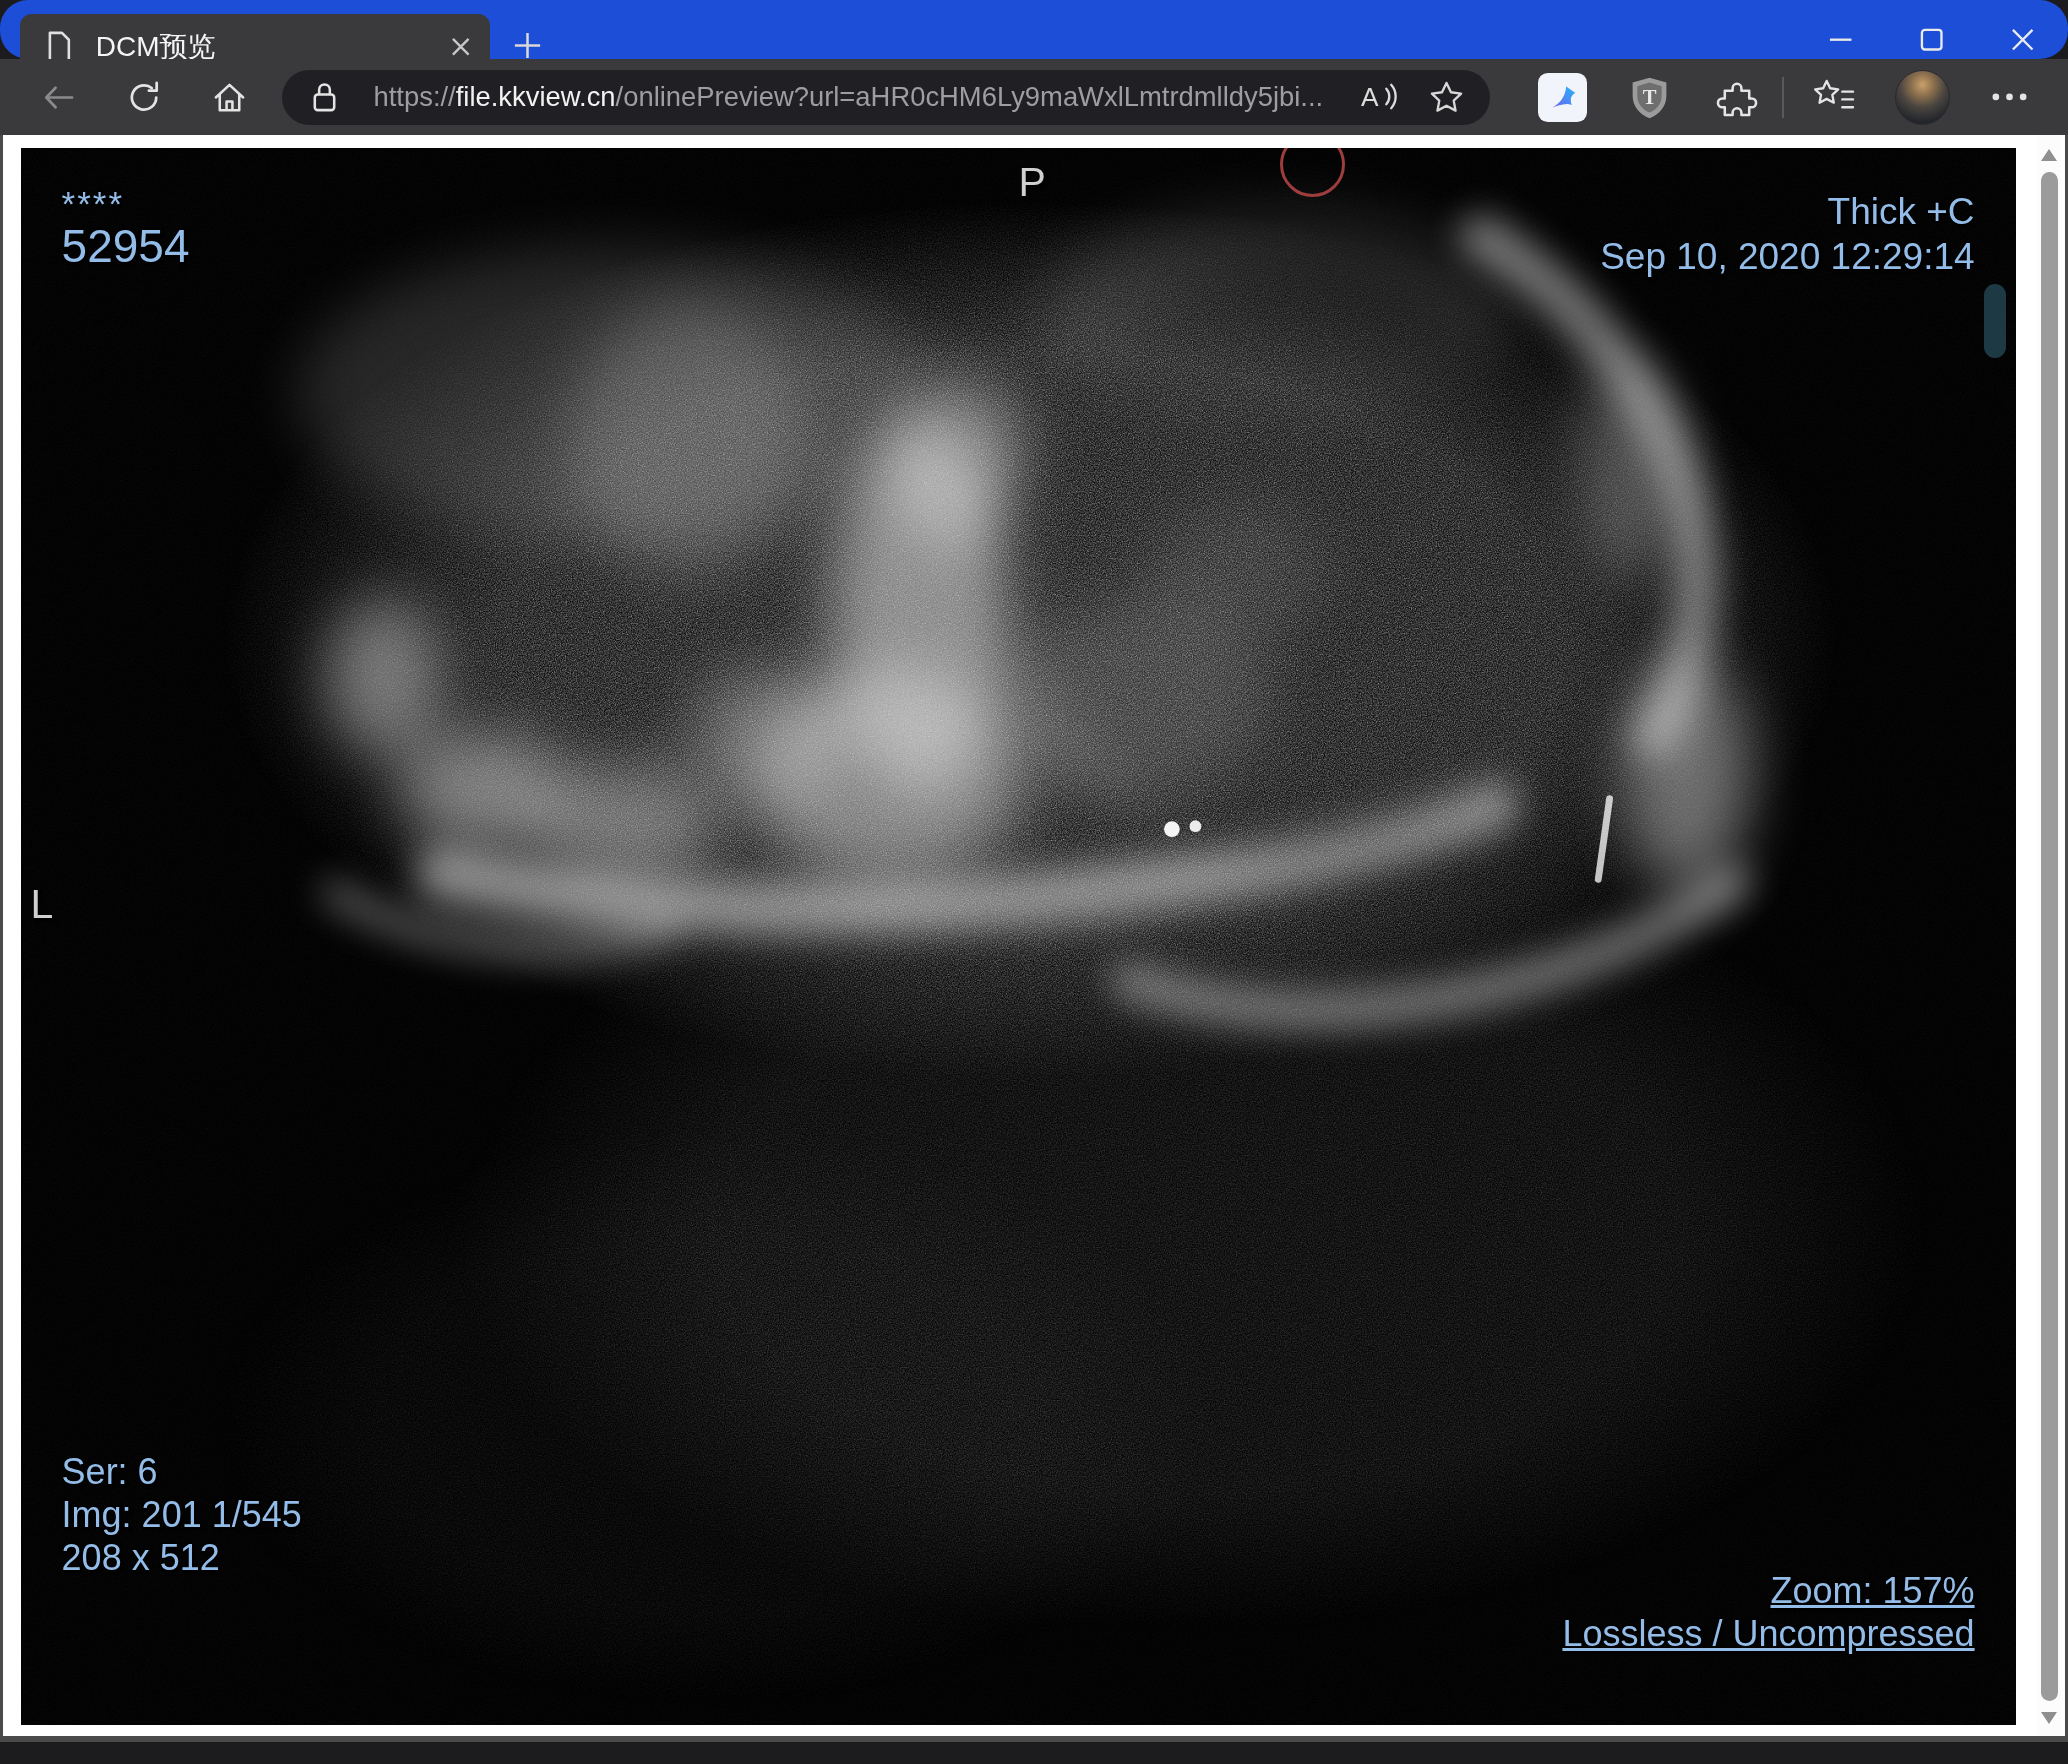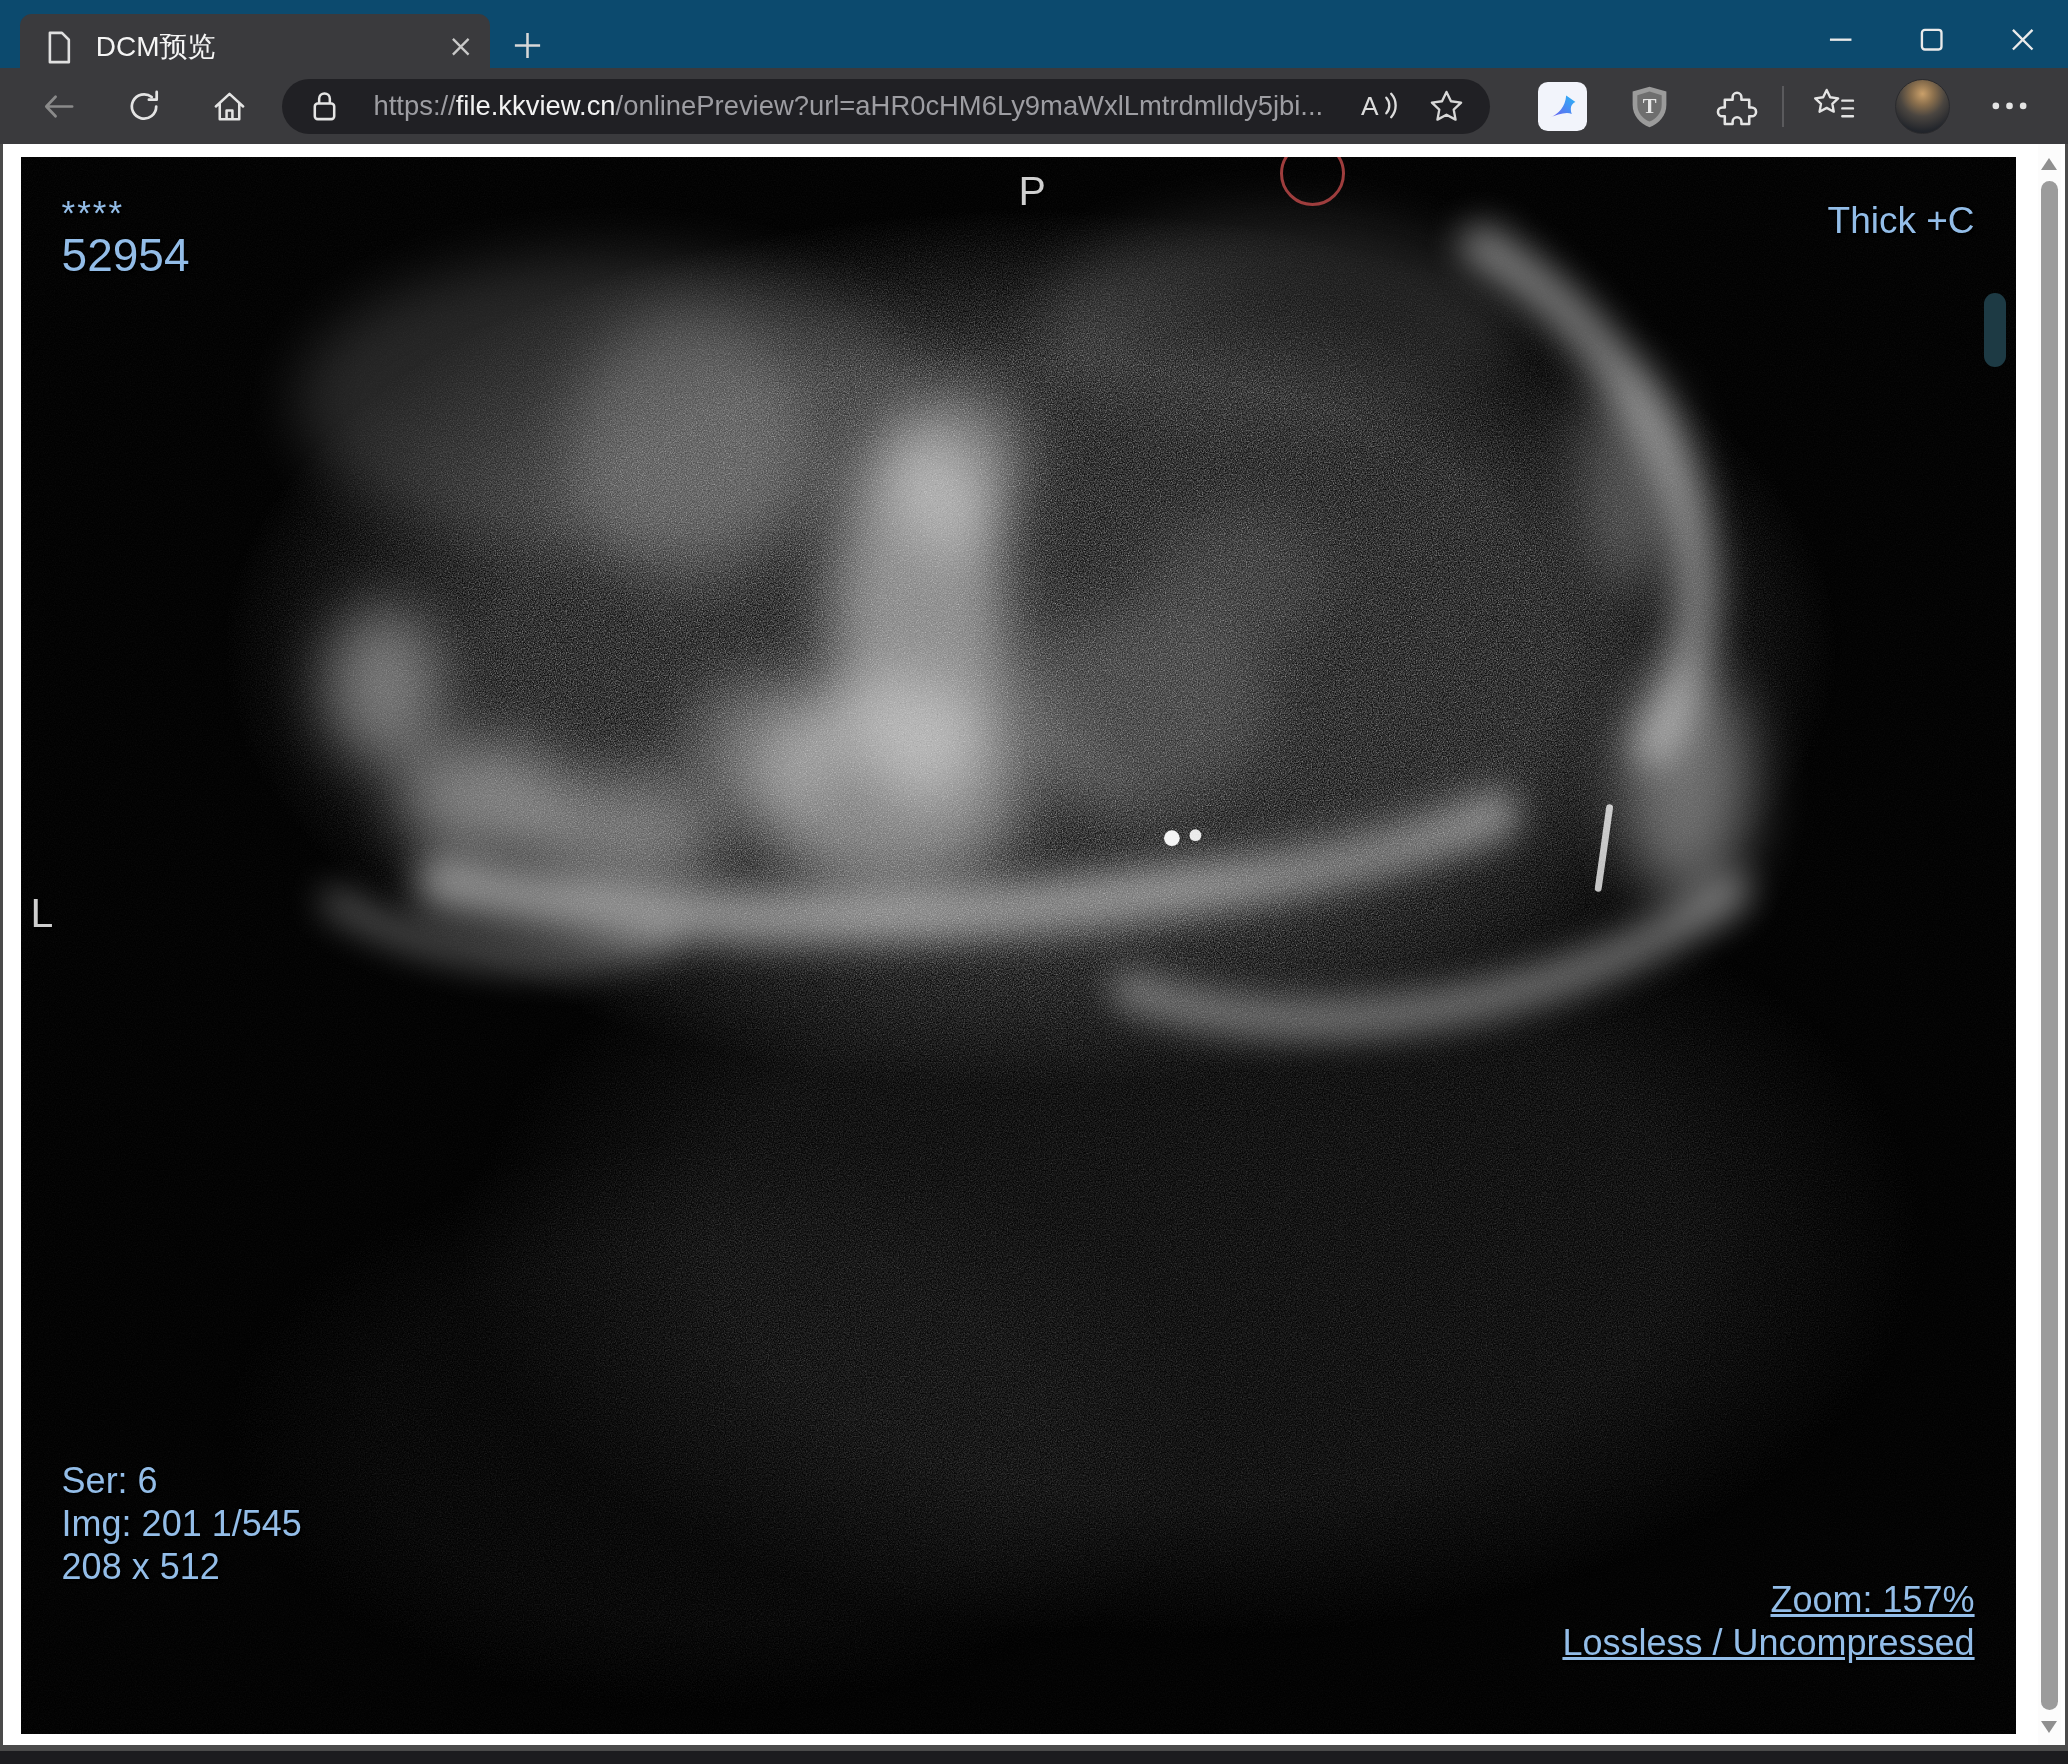--- a/index.html
+++ b/index.html
@@ -1,20 +1,20 @@
 <!DOCTYPE html>
 <html><head>
 <meta charset="utf-8">
 <style>
   html,body{margin:0;padding:0;}
   body{width:2068px;height:1764px;background:#1c1c1f;font-family:"Liberation Sans",sans-serif;overflow:hidden;}
   .window{position:relative;width:2068px;height:1764px;background:#1c1c1f;}
 
   
-  .titlebar{position:relative;height:68px;background:#0c4a6e;}
+  .titlebar{position:relative;height:59px;background:#1d4ed8;border-radius:28px;}
   .tab{position:absolute;left:19.6px;top:13.7px;width:470px;height:67px;background:#3a3a3d;
        border-radius:11.8px 11.8px 0 0;display:flex;align-items:center;padding:0 17.6px 0 23.5px;box-sizing:border-box;}
   .tab-title{color:#f5f5f5;font-size:28px;margin-left:21.6px;flex:1;white-space:nowrap;overflow:hidden;}
   .icon{display:inline-block;line-height:0;}
   .tab-close{cursor:pointer;}
   .newtab{position:absolute;left:500px;top:19.6px;width:55px;height:51px;display:flex;align-items:center;justify-content:center;}
   .win-controls{position:absolute;right:0;top:0;height:80px;display:flex;}
   .win-btn{width:91px;height:80px;display:flex;align-items:center;justify-content:center;}
 
   
@@ -257,20 +257,21 @@
       <div class="annotation-circle"></div>
       <div class="viewer-scroll-pill"></div>
 
       <div class="ol" style="left:41px;top:39px;">
         <div class="tl-stars">****</div>
         <div class="tl-id">52954</div>
       </div>
 
       <div class="ol right-col" style="right:41px;top:41px;">
         <div class="tr-line">Thick +C</div>
+        <div class="tr-line">Sep 10, 2020 12:29:14</div>
       </div>
 
       <div class="marker" style="left:998px;top:11.8px;">P</div>
       <div class="marker" style="left:9.8px;top:733px;">L</div>
 
       <div class="ol" style="left:41px;top:1302px;">
         <div class="ol-line">Ser: 6</div>
         <div class="ol-line">Img: 201 1/545</div>
         <div class="ol-line">208 x 512</div>
       </div>

